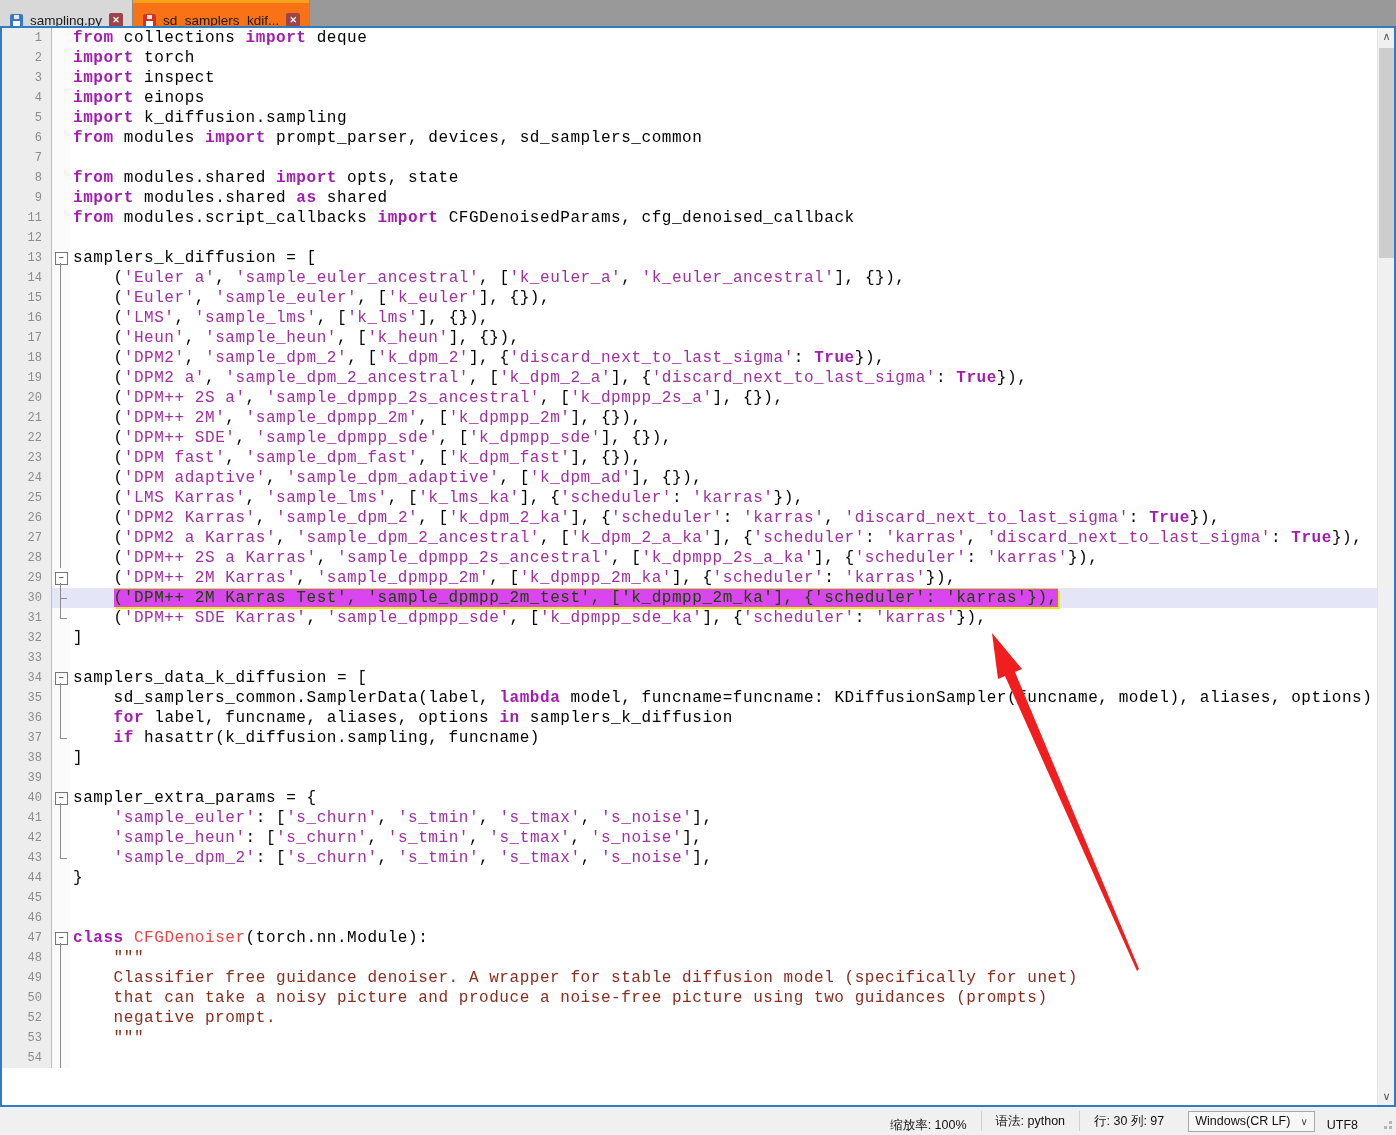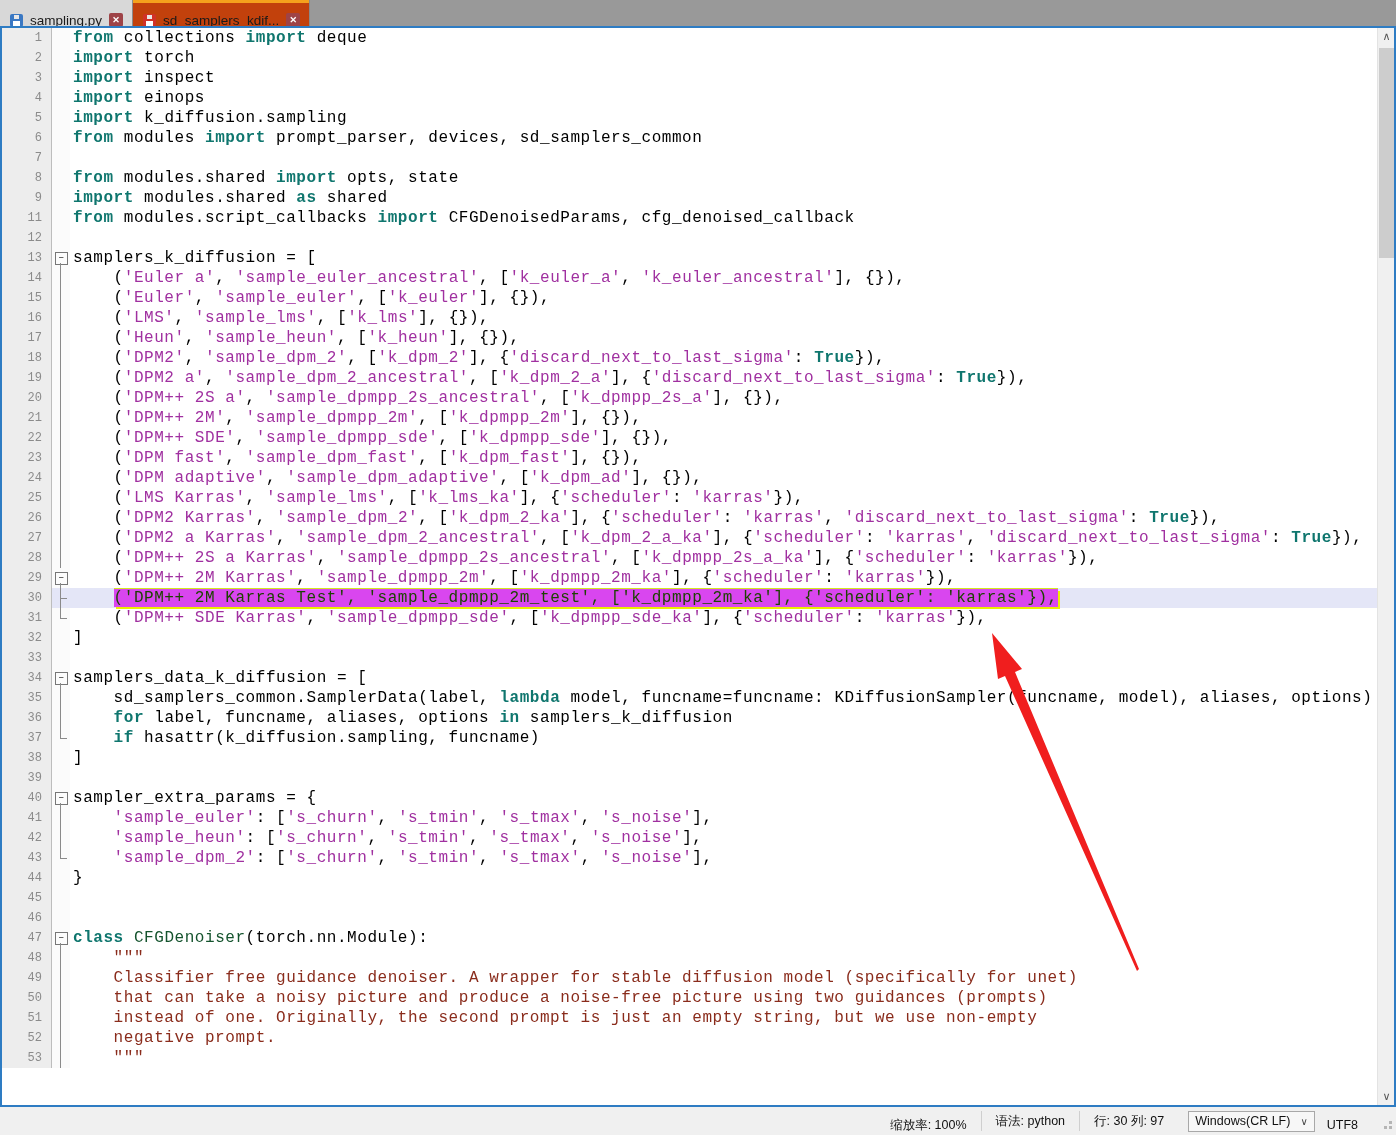--- a/index.html
+++ b/index.html
@@ -5,21 +5,21 @@
   * { margin:0; padding:0; box-sizing:border-box; }
   html,body { width:1396px; height:1135px; overflow:hidden; background:#F0F0F0;
     font-family:"Liberation Sans", sans-serif; }
   .app { position:relative; width:1396px; height:1135px; background:#F0F0F0; }
 
   
   .tabbar { position:absolute; top:0; left:0; right:0; height:40px; background:#999999;
     display:flex; align-items:stretch; }
   .tab { display:flex; align-items:center; gap:7px; padding:0 9px 0 10px; background:#D8D8D8;
     border-right:1px solid #8A8A8A; font-size:13.5px; color:#1a1a1a; cursor:default; position:relative; }
-  .tab.active { background:#c2410c; }
+  .tab.active { background:#f97316; }
   .tab.active::before { content:""; position:absolute; top:0; left:0; right:0; height:3px; background:#F5A11C; }
   .tab-label { white-space:nowrap; }
   .floppy { width:13px; height:13px; border-radius:2px; position:relative; display:inline-block; }
   .floppy.blue { background:#3A78C3; }
   .floppy.red  { background:#D03228; }
   .floppy::before { content:""; position:absolute; left:3px; bottom:1px; width:7px; height:5px; background:#fff; }
   .floppy::after  { content:""; position:absolute; left:4px; top:1px;  width:5px; height:4px; background:#E8E8E8; }
   .tab-close { width:14px; height:14px; border-radius:2px; background:#9E4347; color:#fff;
     font-size:9px; line-height:14px; text-align:center; font-weight:bold; }
 
@@ -38,25 +38,25 @@
   .f-tick::after  { content:""; position:absolute; left:8px; top:10px; width:7px; border-top:1px solid #8a8a8a; }
   .f-corner::before { content:""; position:absolute; left:8px; top:0; height:10px; border-left:1px solid #8a8a8a; }
   .f-corner::after  { content:""; position:absolute; left:8px; top:10px; width:7px; border-top:1px solid #8a8a8a; }
   .f-open::after { content:""; position:absolute; left:8px; top:15px; bottom:0; border-left:1px solid #8a8a8a; }
   .f-open::before { content:"–"; position:absolute; left:3px; top:4px; width:11px; height:11px;
     border:1px solid #777; background:#FCFCFC; color:#333; font-size:10px; line-height:9px; text-align:center; }
 
   .current .fold, .current .code { background:#E4E6F7; }
 
   
-  .k { color:#0f766e; font-weight:bold; }
+  .k { color:#a21caf; font-weight:bold; }
   .s { color:#A030A0; }
   .d { color:#8A2C1C; }
   .p { color:#000000; }
-  .c { color:#14532d; }
+  .c { color:#ef4444; }
   .hl { background:#d946ef; color:#1C4400; box-shadow:2px 2px 0 #ECF000, 0 -1px 0 #D3E81E; }
 
   
   .vscroll { position:absolute; top:0; right:0; bottom:0; width:17px; background:#F0F0F0; border-left:1px solid #E3E3E3; }
   .sb-btn { position:absolute; left:0; width:17px; height:17px; color:#555; font-size:11px;
     text-align:center; line-height:17px; font-family:"DejaVu Sans", sans-serif; }
   .sb-up { top:0; } .sb-down { bottom:0; }
   .sb-thumb { position:absolute; left:1px; top:20px; width:15px; height:210px; background:#CDCDCD; }
 
   
@@ -138,23 +138,23 @@
           <div class="code-line"><span class="ln">41</span><span class="fold f-line"></span><span class="code"><span class="p">    </span><span class="s">'sample_euler'</span><span class="p">: [</span><span class="s">'s_churn'</span><span class="p">, </span><span class="s">'s_tmin'</span><span class="p">, </span><span class="s">'s_tmax'</span><span class="p">, </span><span class="s">'s_noise'</span><span class="p">],</span></span></div>
           <div class="code-line"><span class="ln">42</span><span class="fold f-line"></span><span class="code"><span class="p">    </span><span class="s">'sample_heun'</span><span class="p">: [</span><span class="s">'s_churn'</span><span class="p">, </span><span class="s">'s_tmin'</span><span class="p">, </span><span class="s">'s_tmax'</span><span class="p">, </span><span class="s">'s_noise'</span><span class="p">],</span></span></div>
           <div class="code-line"><span class="ln">43</span><span class="fold f-corner"></span><span class="code"><span class="p">    </span><span class="s">'sample_dpm_2'</span><span class="p">: [</span><span class="s">'s_churn'</span><span class="p">, </span><span class="s">'s_tmin'</span><span class="p">, </span><span class="s">'s_tmax'</span><span class="p">, </span><span class="s">'s_noise'</span><span class="p">],</span></span></div>
           <div class="code-line"><span class="ln">44</span><span class="fold"></span><span class="code"><span class="p">}</span></span></div>
           <div class="code-line"><span class="ln">45</span><span class="fold"></span><span class="code"></span></div>
           <div class="code-line"><span class="ln">46</span><span class="fold"></span><span class="code"></span></div>
           <div class="code-line"><span class="ln">47</span><span class="fold f-open"></span><span class="code"><span class="k">class</span><span class="p"> </span><span class="c">CFGDenoiser</span><span class="p">(torch.nn.Module):</span></span></div>
           <div class="code-line"><span class="ln">48</span><span class="fold f-line"></span><span class="code"><span class="d">    """</span></span></div>
           <div class="code-line"><span class="ln">49</span><span class="fold f-line"></span><span class="code"><span class="d">    Classifier free guidance denoiser. A wrapper for stable diffusion model (specifically for unet)</span></span></div>
           <div class="code-line"><span class="ln">50</span><span class="fold f-line"></span><span class="code"><span class="d">    that can take a noisy picture and produce a noise-free picture using two guidances (prompts)</span></span></div>
-          <div class="code-line"><span class="ln">51</span><span class="fold f-line"></span><span class="code"><span class="d">    instead of one. Originally, the second prompt is just an empty string, but we use non-empty</span></span></div>
           <div class="code-line"><span class="ln">52</span><span class="fold f-line"></span><span class="code"><span class="d">    negative prompt.</span></span></div>
           <div class="code-line"><span class="ln">53</span><span class="fold f-line"></span><span class="code"><span class="d">    """</span></span></div>
+          <div class="code-line"><span class="ln">54</span><span class="fold f-line"></span><span class="code"></span></div>
         </div>
     </div>
     <div class="vscroll">
       <div class="sb-btn sb-up">∧</div>
       <div class="sb-thumb"></div>
       <div class="sb-btn sb-down">∨</div>
     </div>
   </div>
 
   <svg class="arrow-overlay" viewBox="0 0 1396 1135">

